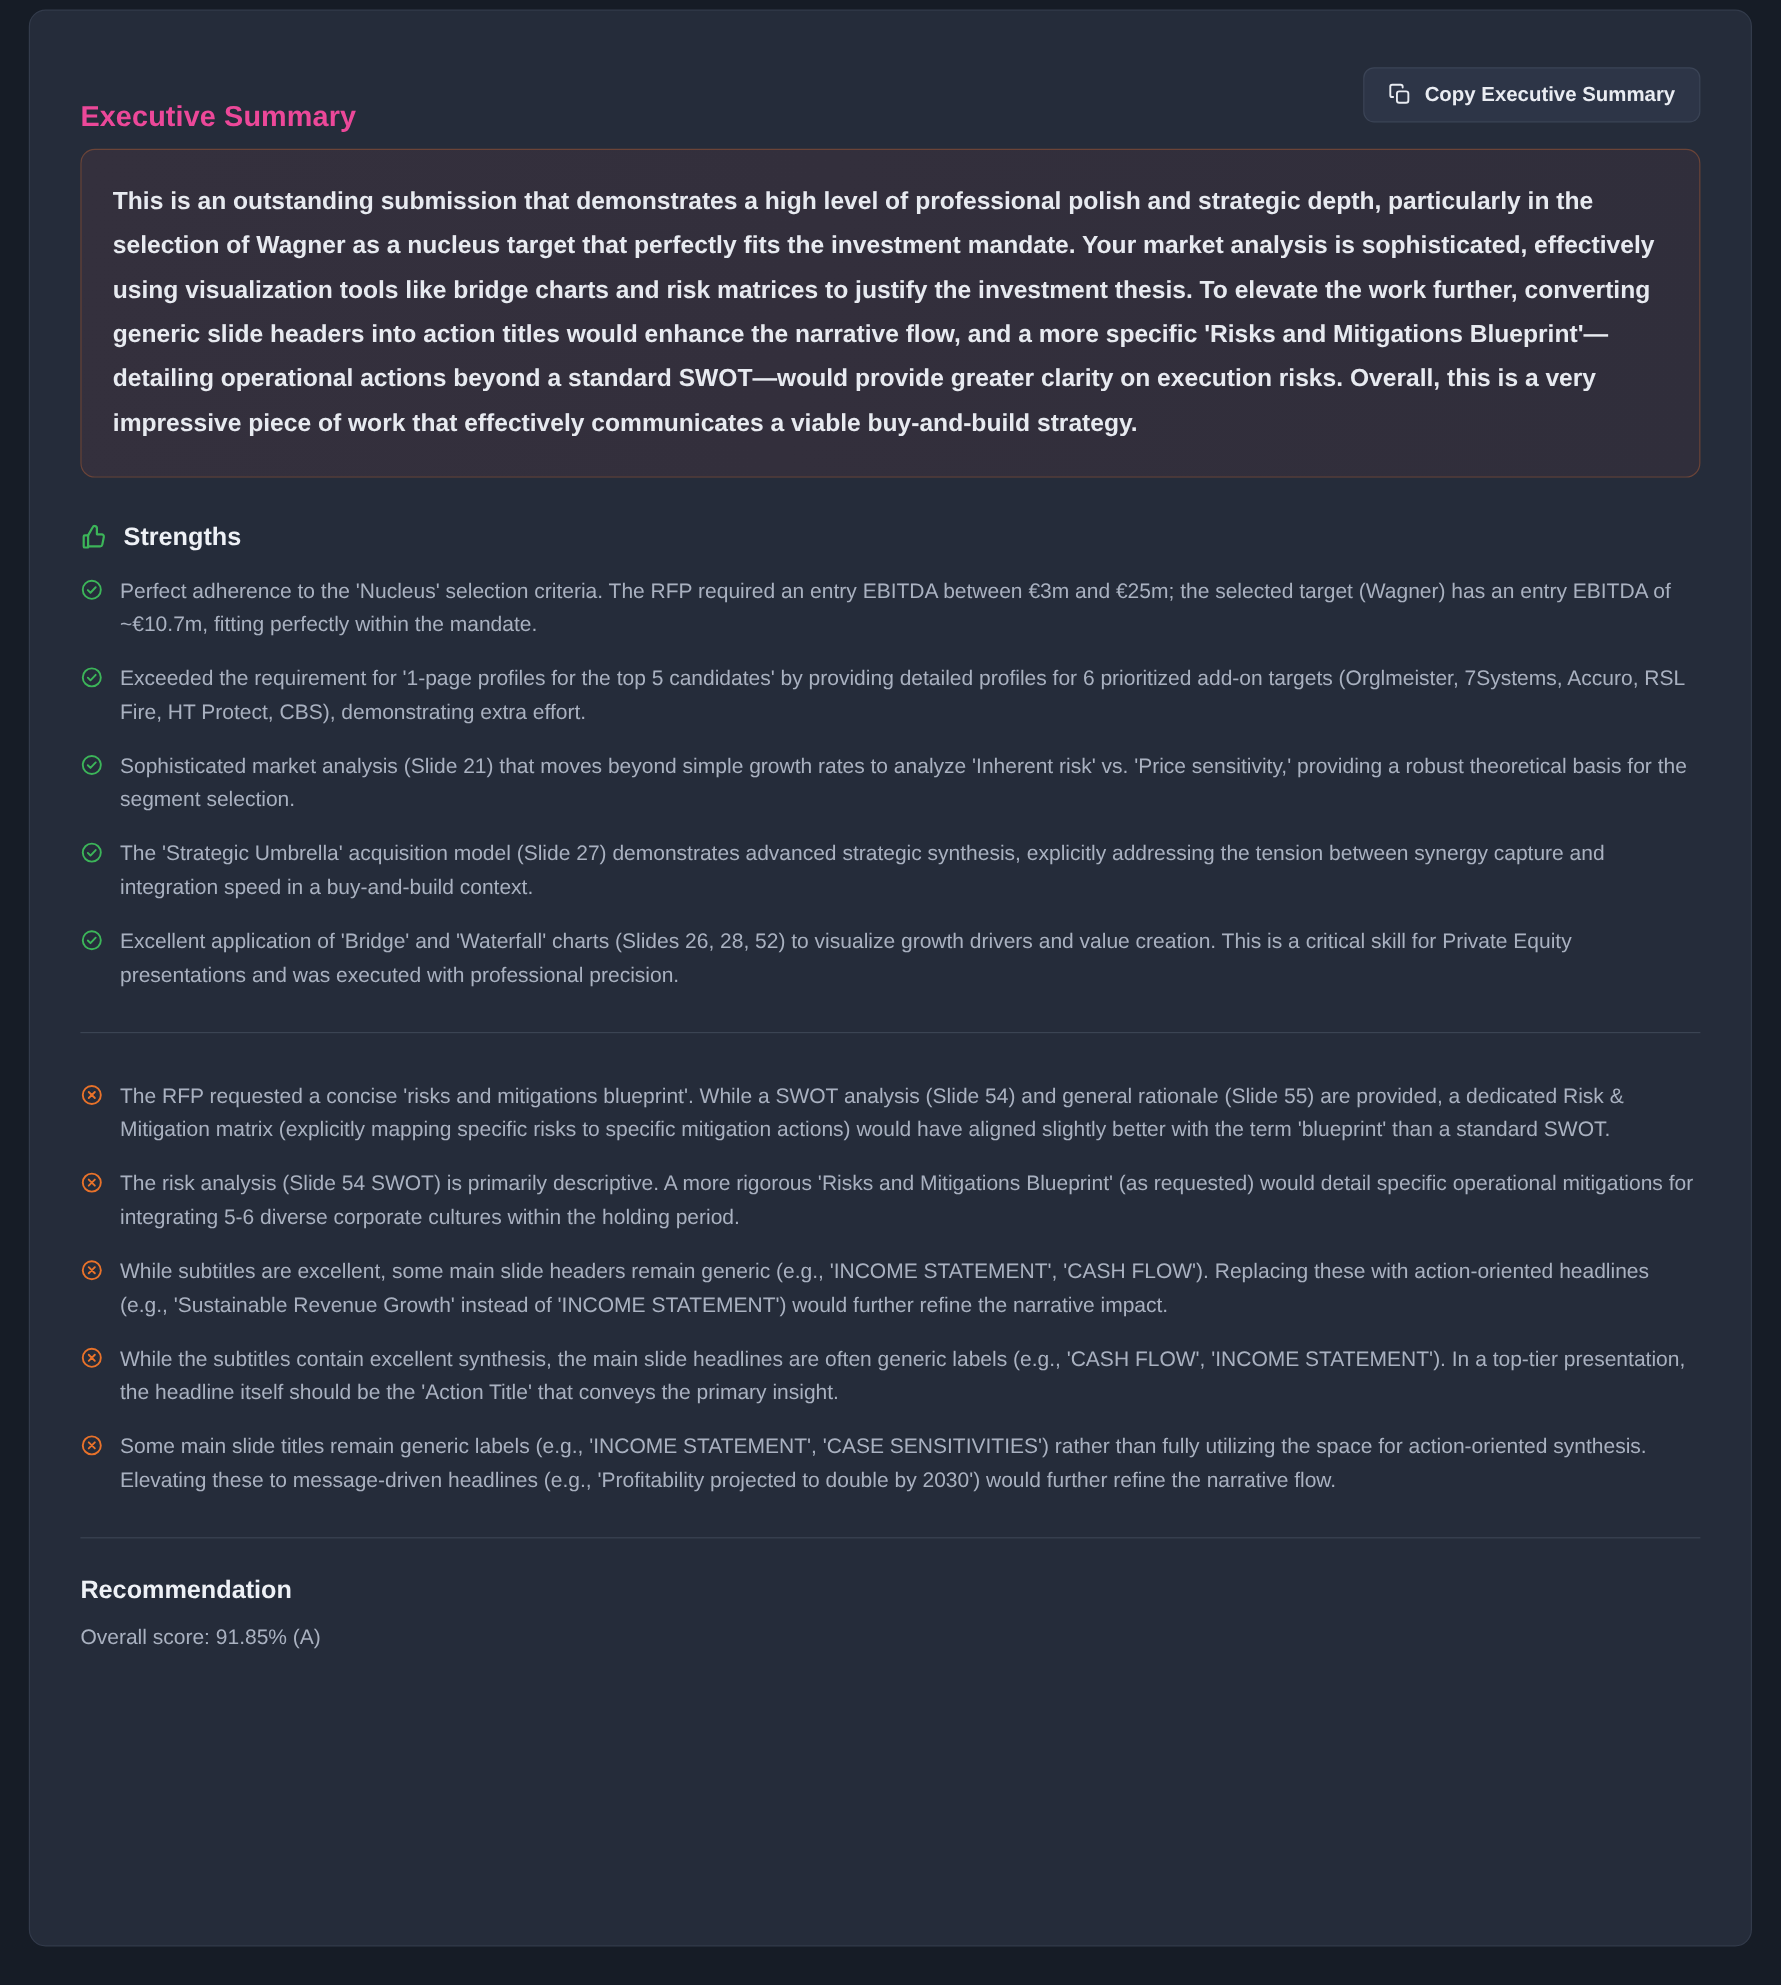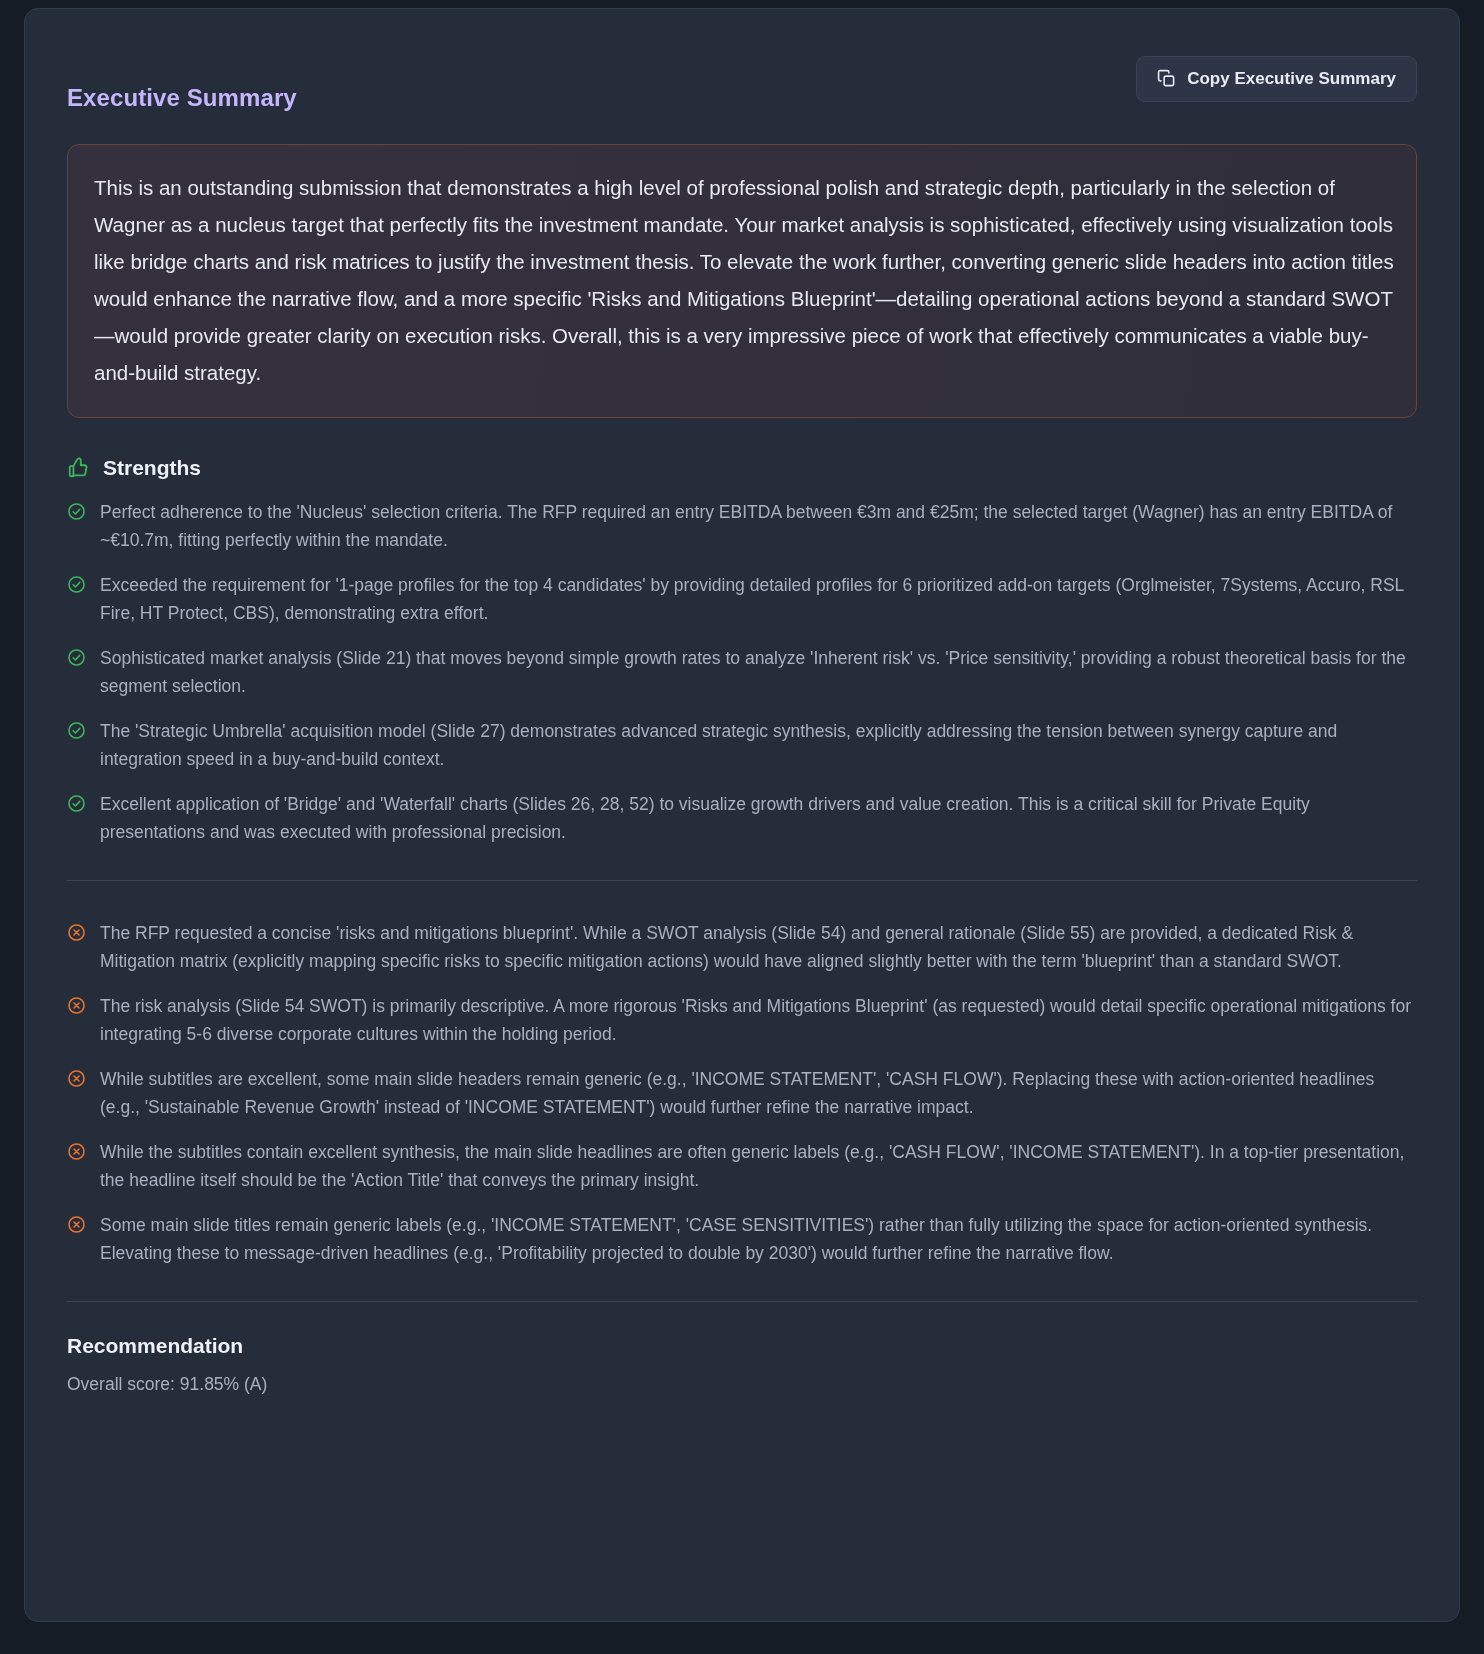--- a/index.html
+++ b/index.html
@@ -29,21 +29,21 @@
   
   .card-head {
     display: flex;
     align-items: center;
     justify-content: space-between;
     padding: 14px 20px 0 20px;
   }
   .card-title {
     font-size: 24px;
     font-weight: bold;
-    color: #c4b5fd;
+    color: #ec4899;
     letter-spacing: .1px;
     margin-top: 39px;
   }
   .copy-btn {
     display: flex;
     align-items: flex-start;
     gap: 11px;
     background: #2d3547;
     border: 1px solid #3b4456;
     border-radius: 9px;
@@ -51,25 +51,26 @@
     color: #e9ecf2;
     font-size: 17px;
     font-weight: bold;
     cursor: pointer;
     font-family: "Liberation Sans", sans-serif;
   }
   .copy-icon { width: 19px; height: 19px; display:block; }
 
   
   .summary-box {
-    margin: 32px 20px 0 20px;
+    margin: 12px 20px 0 20px;
     background: linear-gradient(100deg, #34303d 0%, #332f3c 45%, #302e3b 100%);
     border: 1px solid #6b4438;
     border-radius: 12px;
     padding: 24px 14px 26px 26px;
+    font-weight: bold;
   }
   .summary-text {
     color: #e7eaf0;
     font-size: 20.5px;
     line-height: 37px;
     margin: 0;
   }
 
   
   .section {
@@ -169,21 +170,21 @@
           </span>
           <span class="item-text">Perfect adherence to the 'Nucleus' selection criteria. The RFP required an entry EBITDA between €3m and €25m; the selected target (Wagner) has an entry EBITDA of ~€10.7m, fitting perfectly within the mandate.</span>
         </div>
         <div class="item">
           <span>
             <svg class="item-icon" viewBox="0 0 24 24" fill="none" stroke="#3cb559" stroke-width="2" stroke-linecap="round" stroke-linejoin="round">
               <circle cx="12" cy="12" r="9.5"></circle>
               <path d="M7.8 12.3l2.8 2.8 5.5-5.8"></path>
             </svg>
           </span>
-          <span class="item-text">Exceeded the requirement for '1-page profiles for the top 4 candidates' by providing detailed profiles for 6 prioritized add-on targets (Orglmeister, 7Systems, Accuro, RSL Fire, HT Protect, CBS), demonstrating extra effort.</span>
+          <span class="item-text">Exceeded the requirement for '1-page profiles for the top 5 candidates' by providing detailed profiles for 6 prioritized add-on targets (Orglmeister, 7Systems, Accuro, RSL Fire, HT Protect, CBS), demonstrating extra effort.</span>
         </div>
         <div class="item">
           <span>
             <svg class="item-icon" viewBox="0 0 24 24" fill="none" stroke="#3cb559" stroke-width="2" stroke-linecap="round" stroke-linejoin="round">
               <circle cx="12" cy="12" r="9.5"></circle>
               <path d="M7.8 12.3l2.8 2.8 5.5-5.8"></path>
             </svg>
           </span>
           <span class="item-text">Sophisticated market analysis (Slide 21) that moves beyond simple growth rates to analyze 'Inherent risk' vs. 'Price sensitivity,' providing a robust theoretical basis for the segment selection.</span>
         </div>

